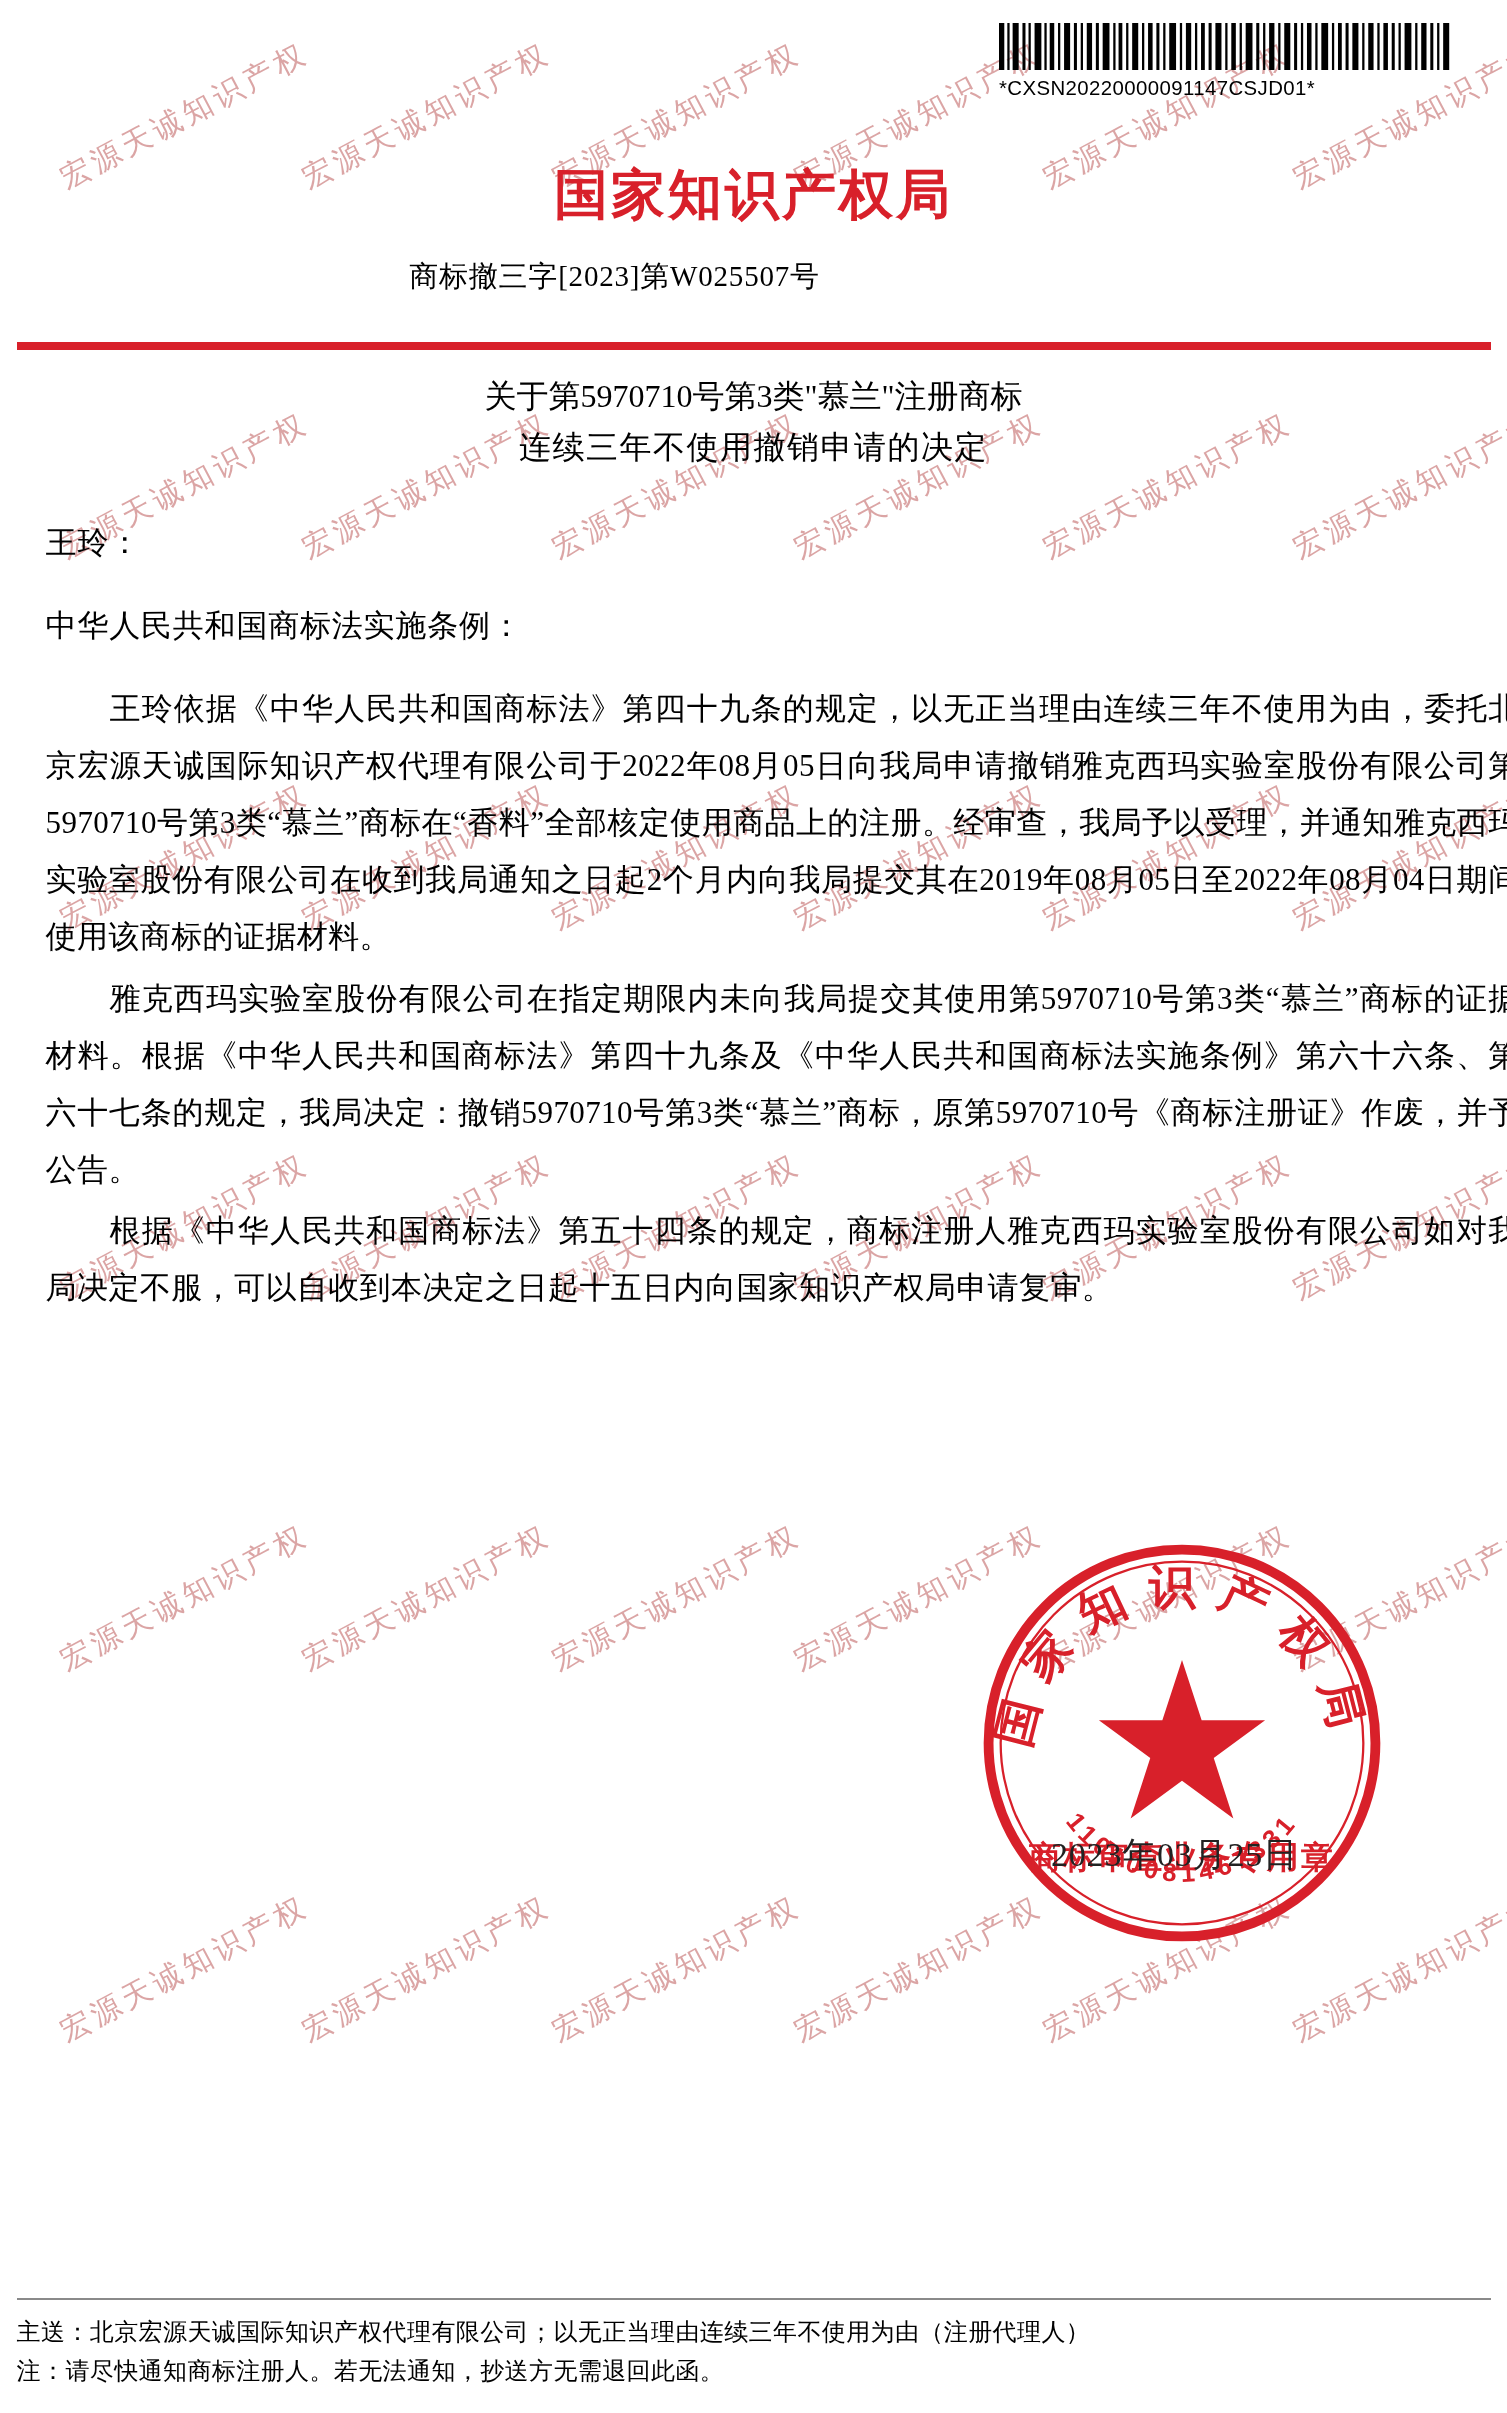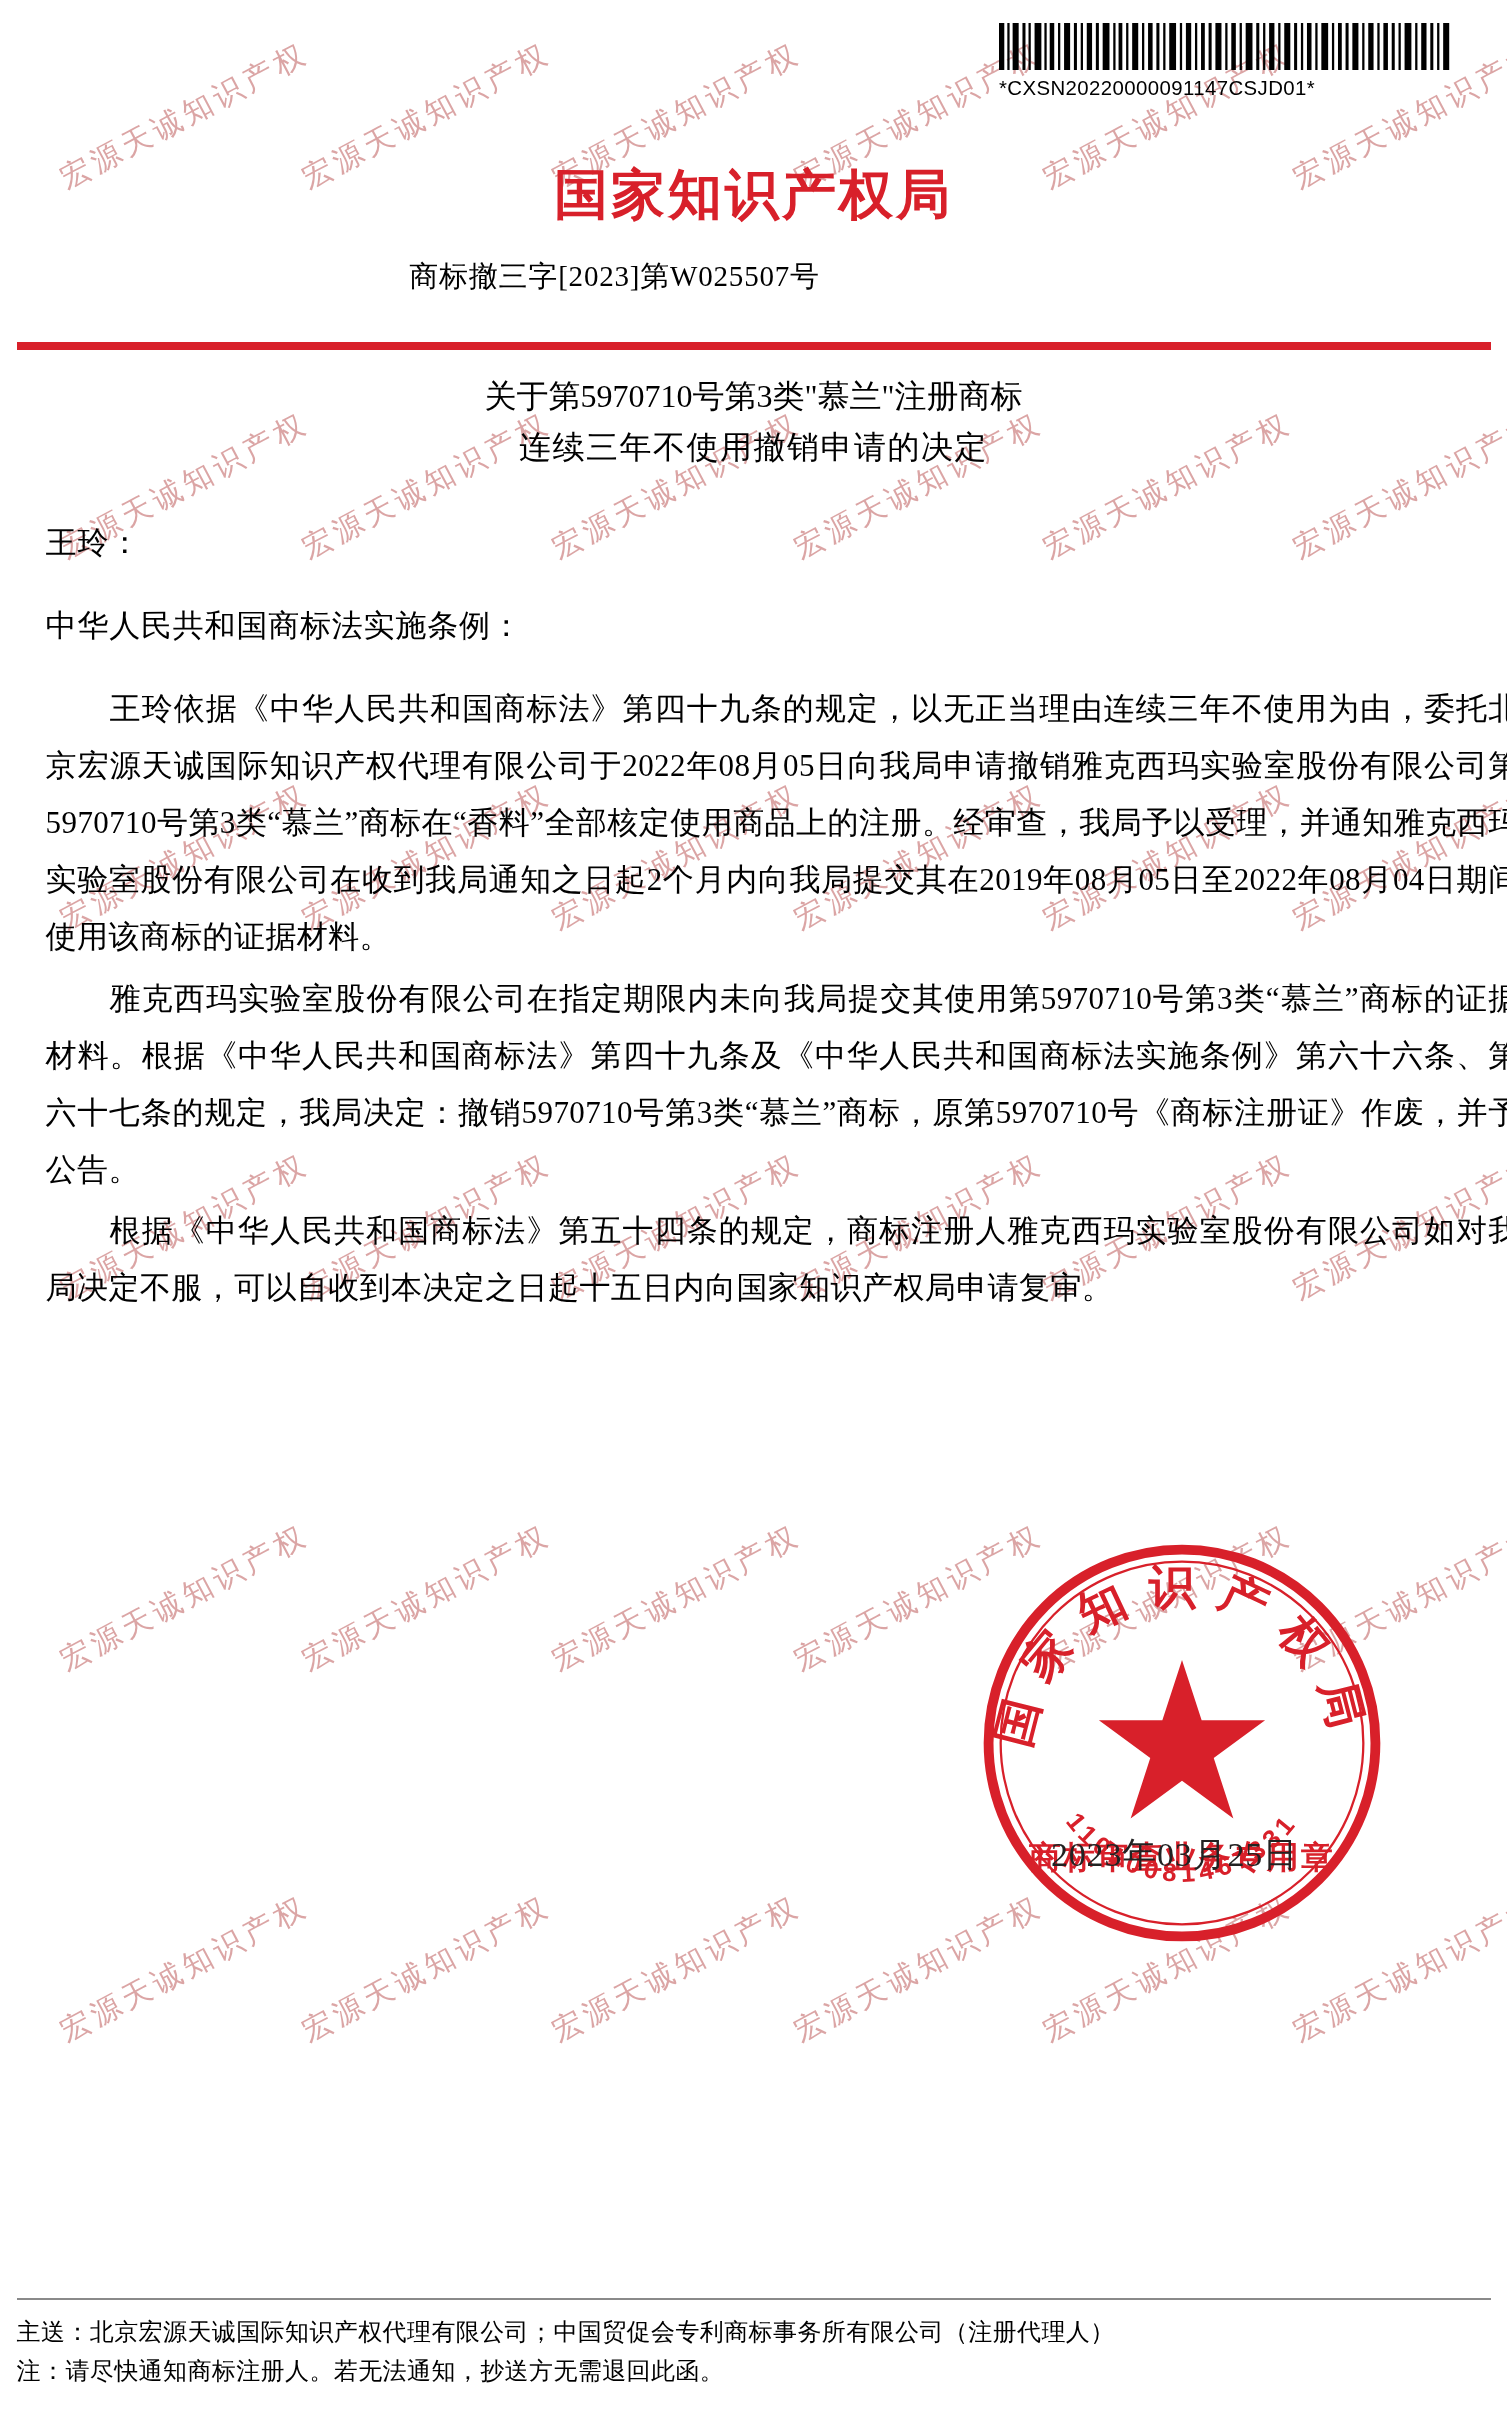--- a/index.html
+++ b/index.html
@@ -302,18 +302,18 @@
     <text font-family="'Liberation Sans',sans-serif" font-size="34" font-weight="bold" fill="#d8202a" letter-spacing="7">
       <textPath href="#sealArcBottom" startOffset="50%" text-anchor="middle">11010081467331</textPath>
     </text>
     <polygon fill="#d8202a" points="270,160 296,240 380,240 312,290 338,370 270,320 202,370 228,290 160,240 244,240"></polygon>
     <text x="270" y="436" text-anchor="middle" font-family="'DejaVu Serif','Liberation Serif',serif" font-size="42" font-weight="bold" fill="#d8202a" letter-spacing="3">商标审查业务专用章</text>
   </svg>
   <div class="seal-date">2023年03月25日</div>
 
   <div class="footer-rule"></div>
   <div class="footer">
-    <div>主送：北京宏源天诚国际知识产权代理有限公司；中国贸促会专利商标事务所有限公司（注册代理人）</div>
+    <div>主送：北京宏源天诚国际知识产权代理有限公司；以无正当理由连续三年不使用为由（注册代理人）</div>
     <div>注：请尽快通知商标注册人。若无法通知，抄送方无需退回此函。</div>
   </div>
 
 </div>
 
 
 </body></html>

